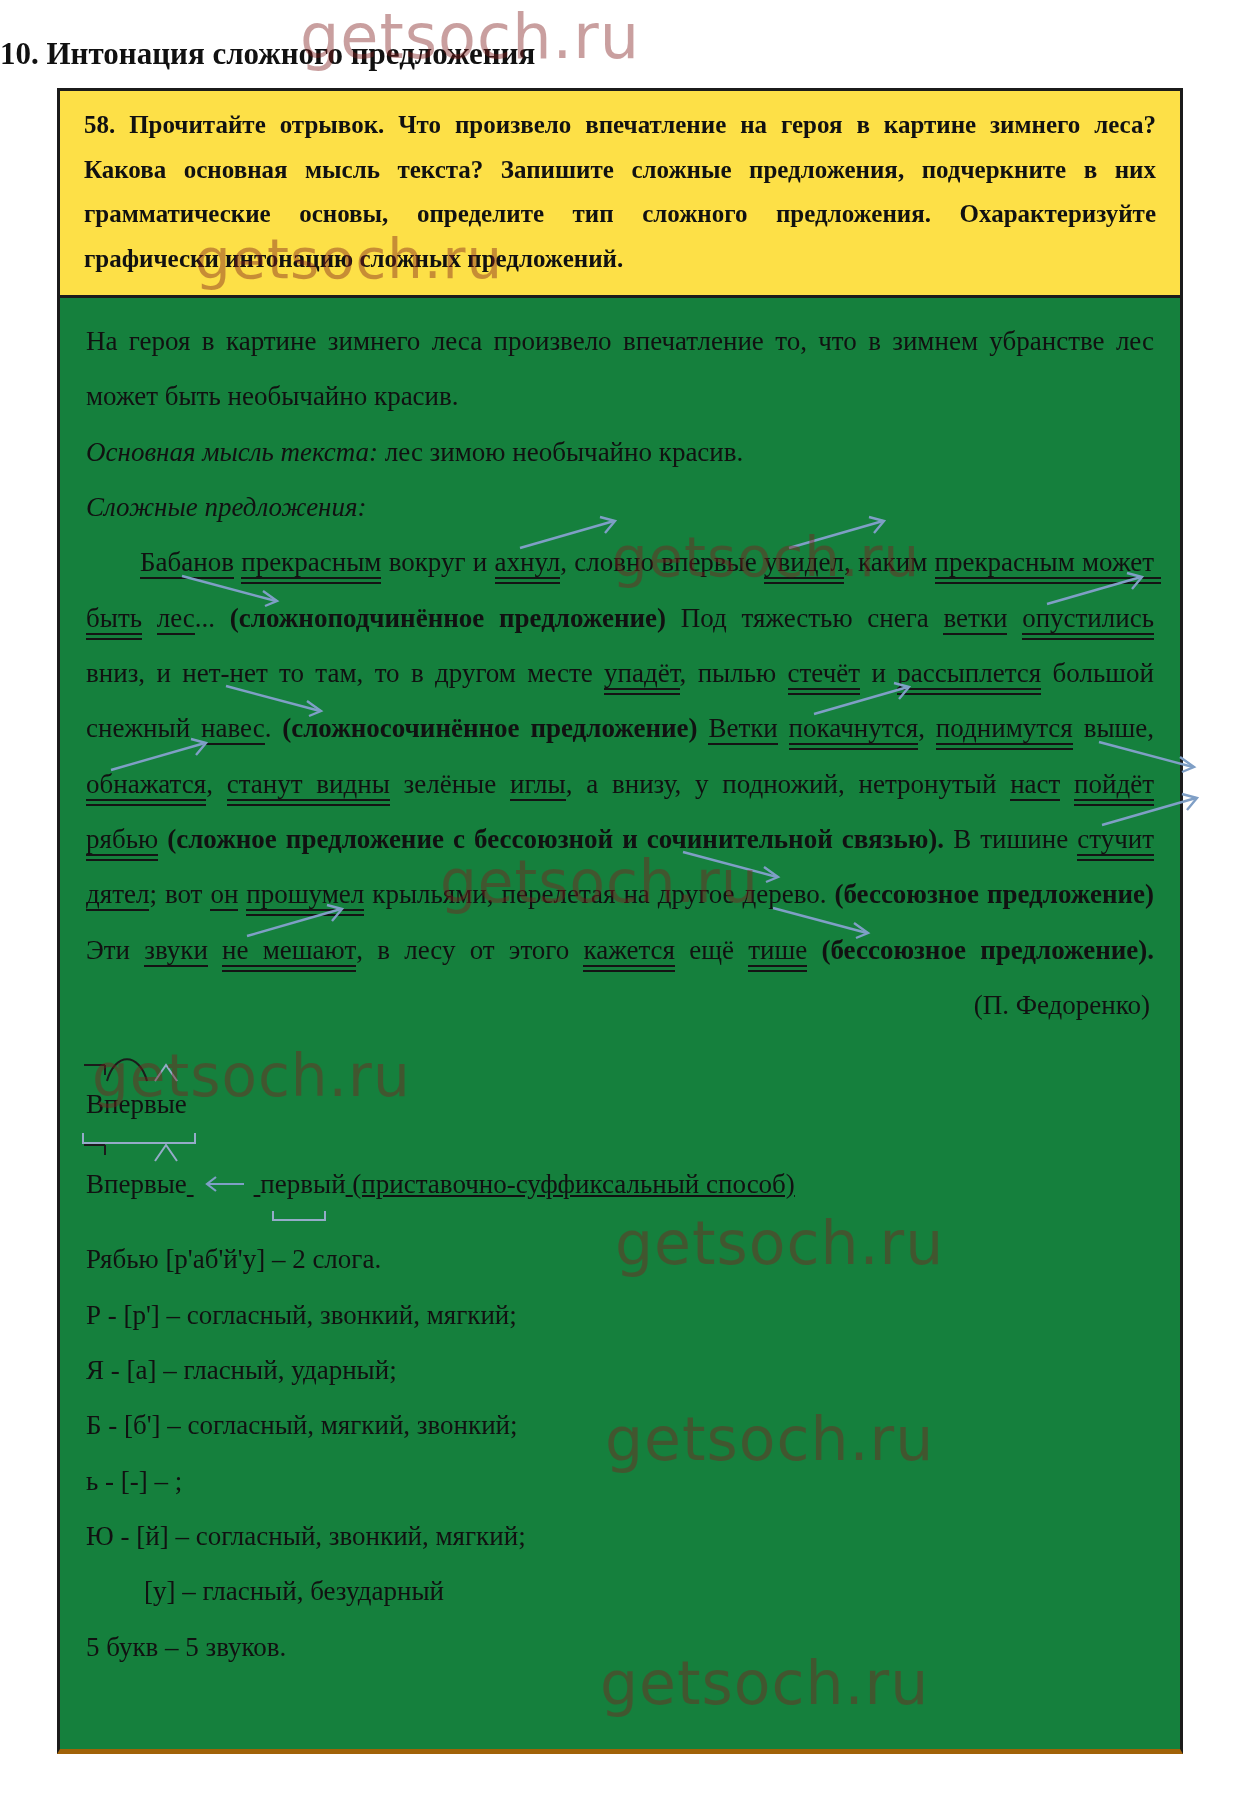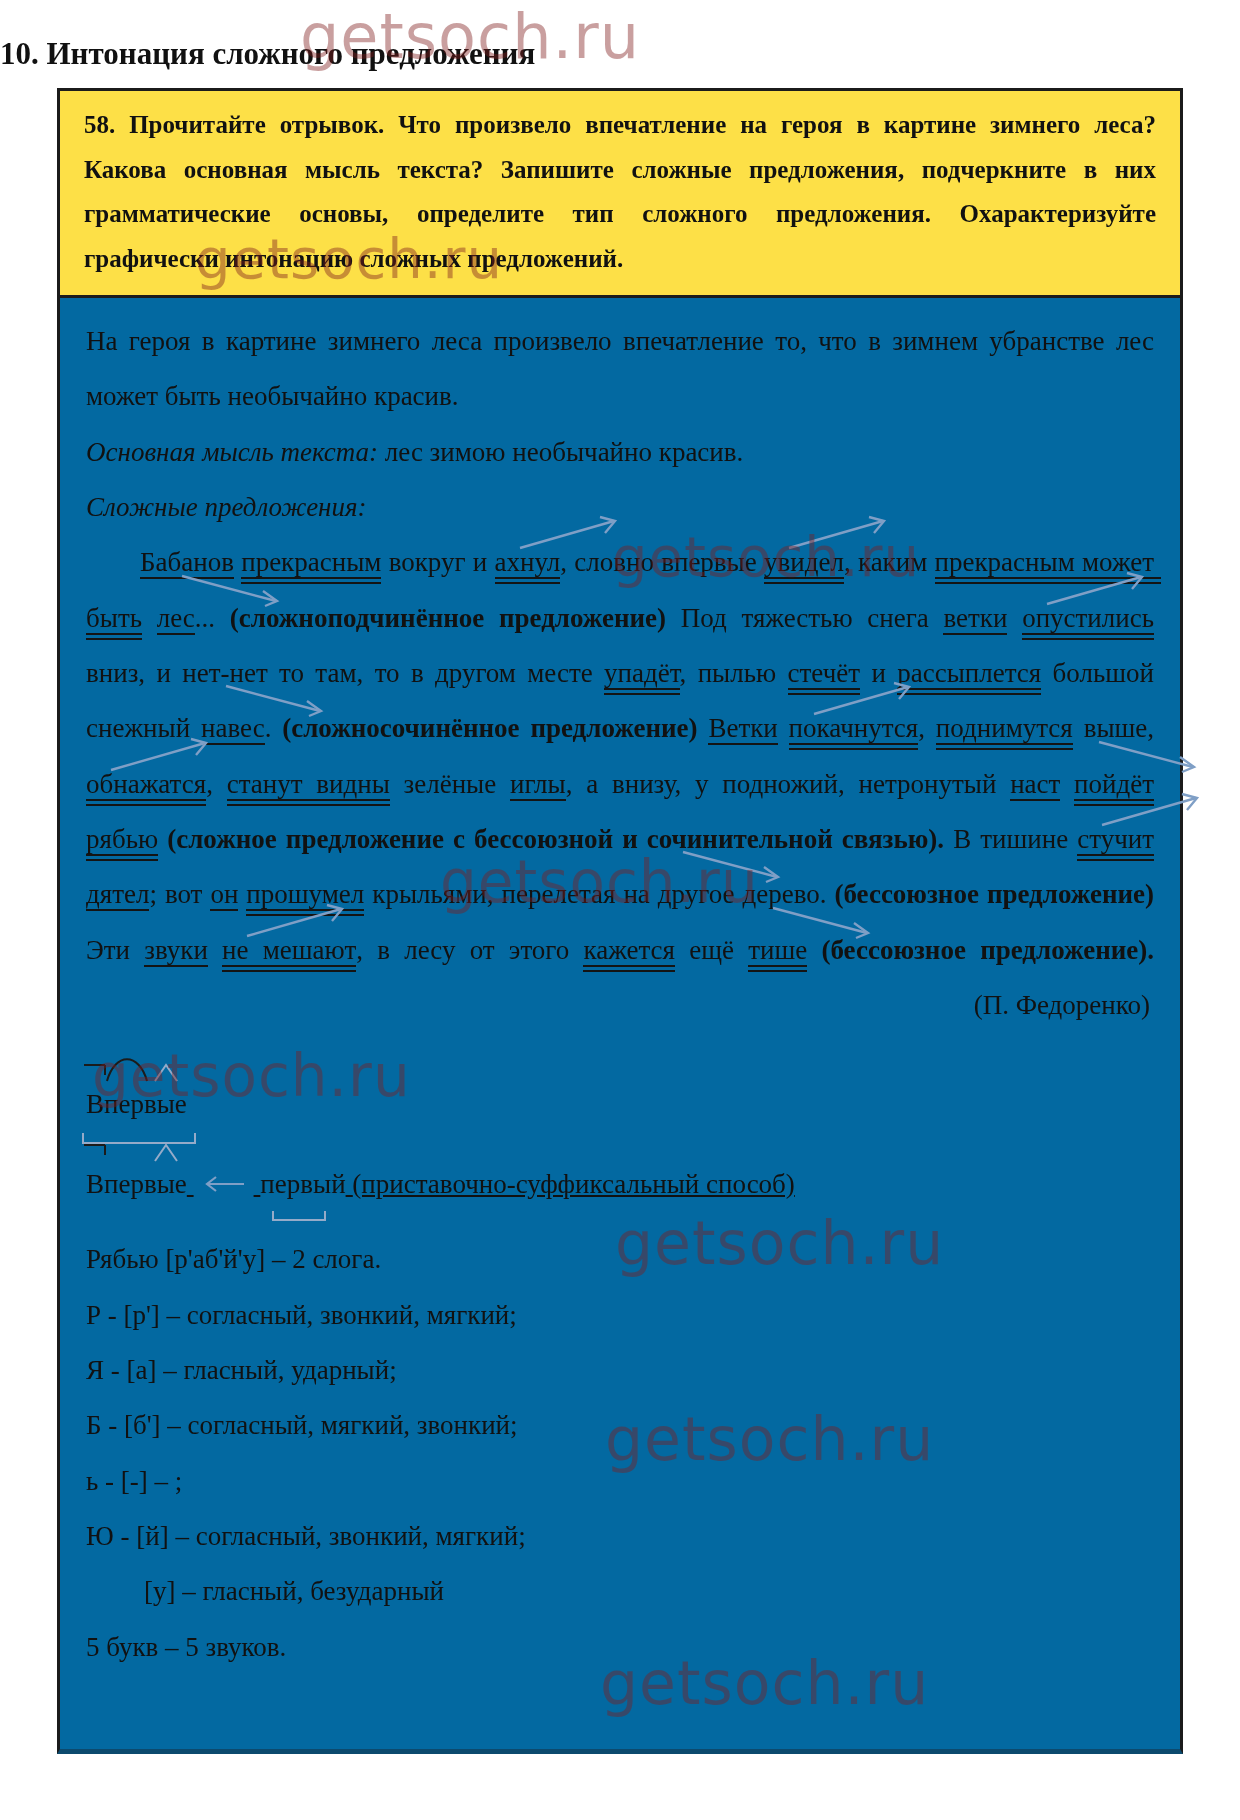--- a/index.html
+++ b/index.html
@@ -2,21 +2,21 @@
 <html lang="ru"><head>
 <meta charset="utf-8">
 <style>
   html,body{margin:0;padding:0;background:#ffffff;}
   .page{position:relative;width:1240px;height:1820px;background:#ffffff;overflow:hidden;
         font-family:"Liberation Serif",serif;color:#111;}
   .page-title{margin:36px 0 16px;font-size:31px;font-weight:700;}
   .sheet{width:1126px;margin:0 auto;box-sizing:border-box;}
   .exercise-box{background:#fde047;border:3px solid #1b1b1b;box-sizing:border-box;
         padding:12px 24px 14px;font-weight:700;font-size:25px;line-height:1.78;text-align:justify;}
-  .answer-box{background:#0369a1;border:3px solid #1b1b1b;border-top:none;border-bottom:5px solid #0c4a6e;
+  .answer-box{background:#15803d;border:3px solid #1b1b1b;border-top:none;border-bottom:5px solid #a16207;
         box-sizing:border-box;padding:16px 26px 24px;font-size:27px;line-height:2.05;min-height:1456px;}
   .para{margin:0;}
   .just{text-align:justify;}
   .ital{font-style:italic;}
   .passage{text-align:justify;text-align-last:justify;text-indent:54px;white-space:pre-wrap;}
   .tok{position:relative;}
   .u1{border-bottom:2.4px solid #141414;}
   .u2{border-bottom:7px double #141414;}
   .bld{font-weight:700;}
   .arrow-wrap{position:absolute;left:-34px;bottom:24px;width:112px;height:42px;pointer-events:none;z-index:3;}

